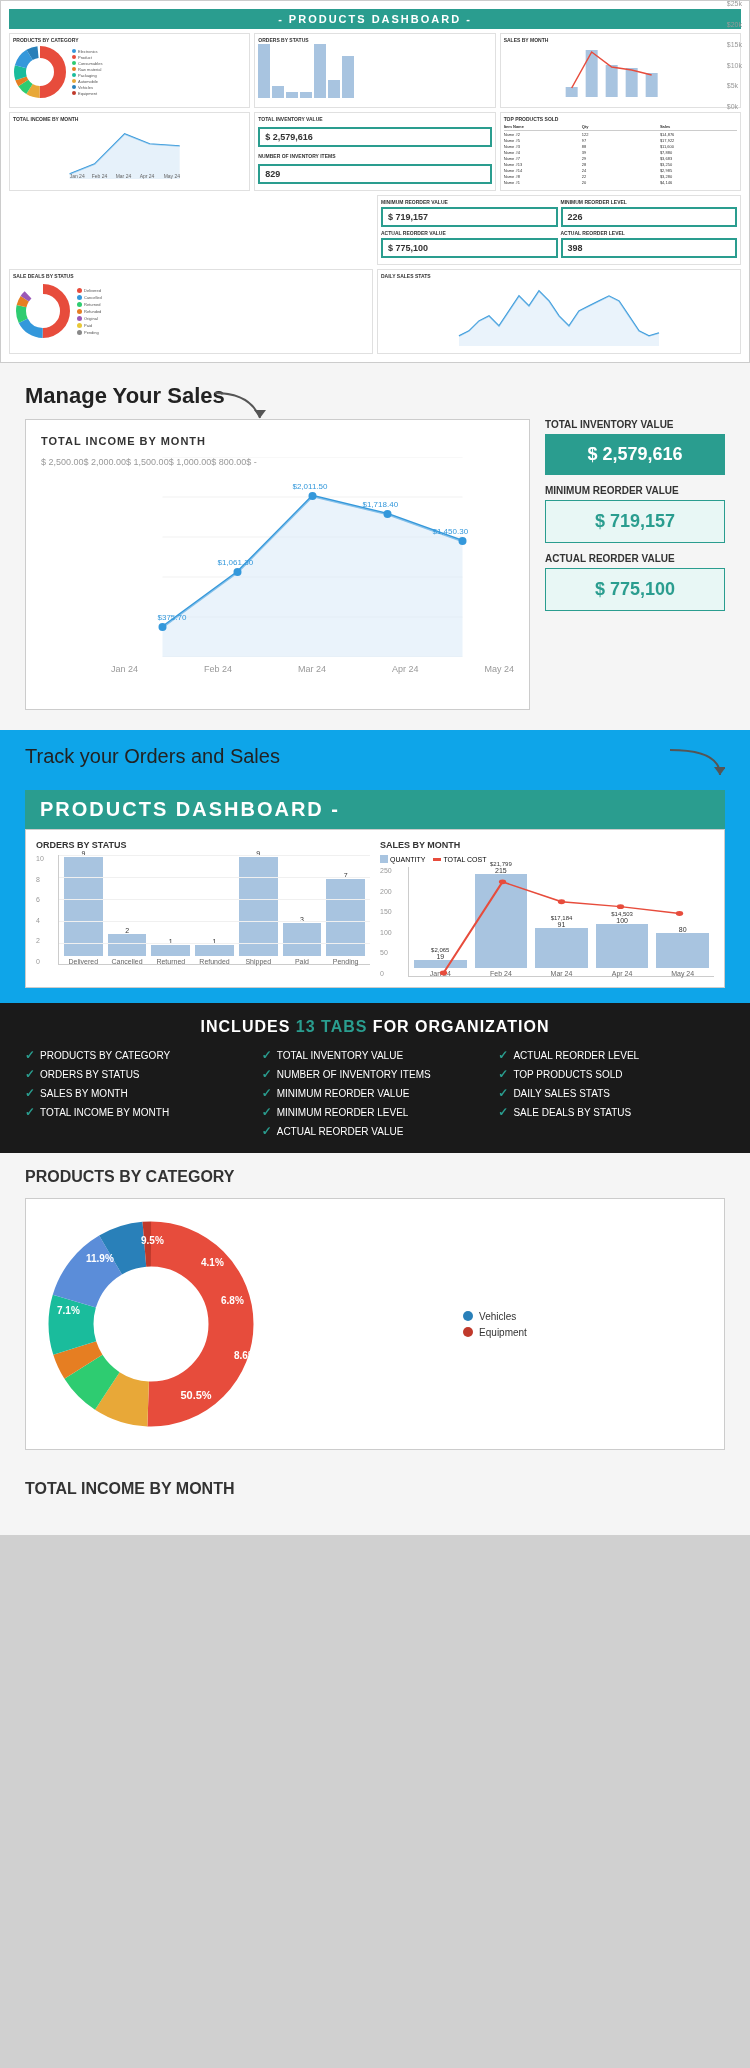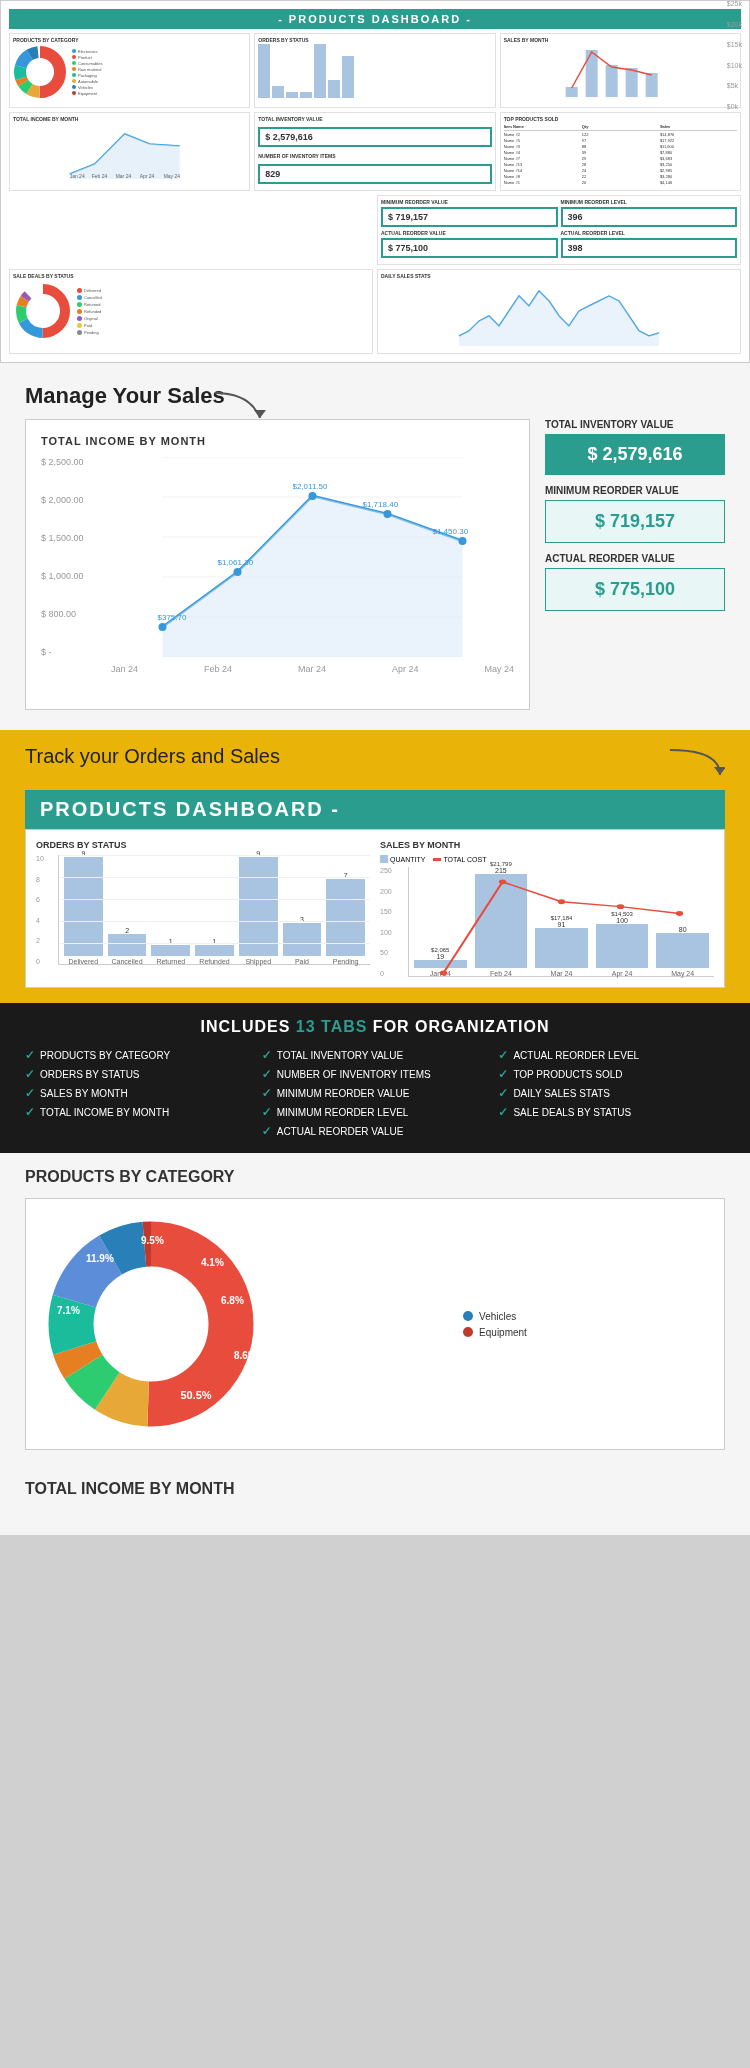--- a/index.html
+++ b/index.html
@@ -113,21 +113,21 @@
       text-align: center;
     }
     .stat-card-value.light {
       background: #e8f7f5;
       color: #2a9d8f;
       border: 1px solid #2a9d8f;
     }
 
     
     .track-section {
-      background: #eab308;
+      background: #0ea5e9;
       padding: 15px 25px;
     }
     .track-title {
       font-size: 20px;
       color: #222;
       margin-bottom: 12px;
     }
     .dashboard2-header {
       background: #2a9d8f;
       color: #fff;
@@ -409,21 +409,21 @@
               <div class="stat-box-value">$ 719,157</div>
             </div>
           <div class="dash-cell-title">ACTUAL REORDER VALUE</div>
           <div class="stat-box">
               <div class="stat-box-value">$ 775,100</div>
             </div>
         </div>
         <div>
           <div class="dash-cell-title">MINIMUM REORDER LEVEL</div>
           <div class="stat-box">
-              <div class="stat-box-value">396</div>
+              <div class="stat-box-value">226</div>
             </div>
           <div class="dash-cell-title">ACTUAL REORDER LEVEL</div>
           <div class="stat-box">
               <div class="stat-box-value">398</div>
             </div>
         </div>
       </div>
     </div>
   </div>
 
@@ -470,21 +470,21 @@
       <polygon points="50,30 44,22 56,22" fill="#555"></polygon>
     </svg>
   </div>
 
   <div class="manage-content">
 
     <div class="chart-panel">
       <div class="chart-panel-title">TOTAL INCOME BY MONTH</div>
       <div style="position:relative;padding-left:70px;padding-bottom:20px;">
         
-        <div style="position:absolute;left:0;top:0;height:200px;display:flex;flex-direction:column;justify-content:space-between;">
+        <div style="position:absolute;left:0;top:0;height:200px;display:flex;justify-content:space-between;">
           <span class="chart-axis-label">$ 2,500.00</span>
           <span class="chart-axis-label">$ 2,000.00</span>
           <span class="chart-axis-label">$ 1,500.00</span>
           <span class="chart-axis-label">$ 1,000.00</span>
           <span class="chart-axis-label">$ 800.00</span>
           <span class="chart-axis-label">$ -</span>
         </div>
         
         <svg width="100%" height="200" viewBox="0 0 300 200">
 

